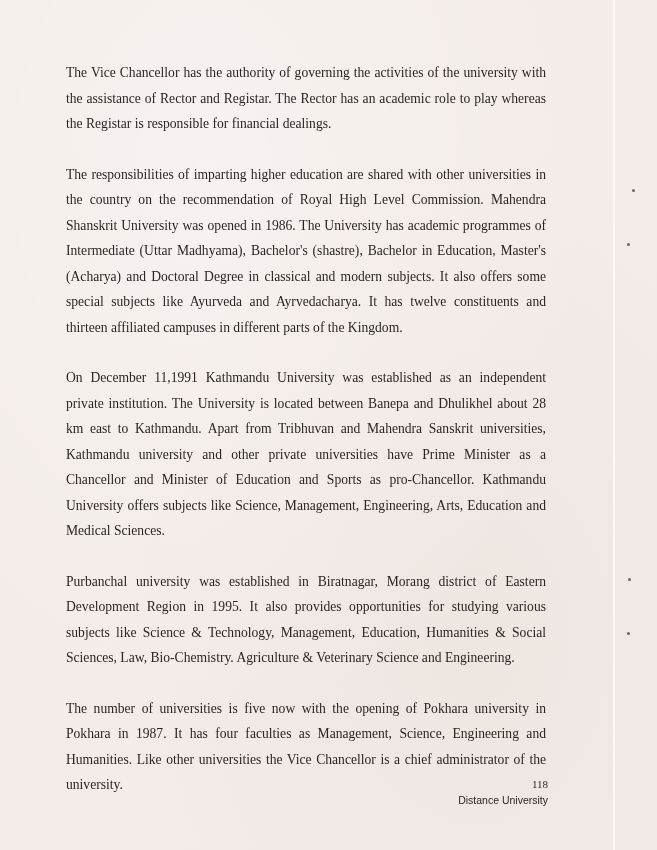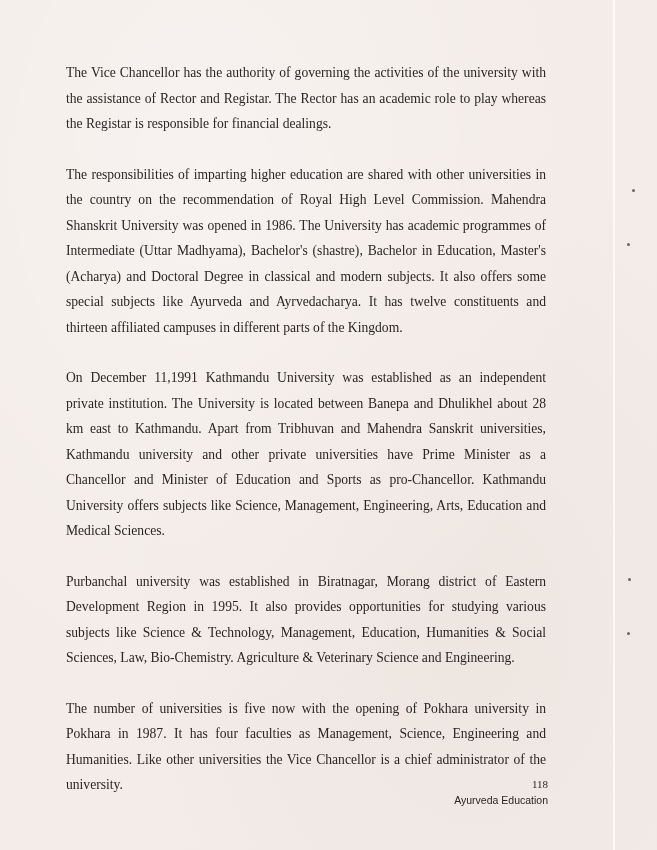--- a/index.html
+++ b/index.html
@@ -95,15 +95,15 @@
     <p class="para">The Vice Chancellor has the authority of governing the activities of the university with the assistance of Rector and Registar. The Rector has an academic role to play whereas the Registar is  responsible for financial dealings.</p>
     <p class="para">The responsibilities of imparting higher education are shared  with other universities in the country on the recommendation of Royal High Level Commission. Mahendra Shanskrit University was opened in 1986. The University has academic programmes of Intermediate (Uttar Madhyama), Bachelor's (shastre), Bachelor in Education, Master's (Acharya) and Doctoral Degree in classical and modern subjects. It also offers some special subjects like Ayurveda and Ayrvedacharya. It has twelve constituents and thirteen affiliated campuses in different parts of the Kingdom.</p>
     <p class="para">On December 11,1991 Kathmandu University was established as an independent private institution. The University is located between Banepa and Dhulikhel about 28 km east to Kathmandu. Apart from Tribhuvan and Mahendra Sanskrit universities, Kathmandu university and other private universities have Prime Minister as a Chancellor and Minister of Education and Sports as pro-Chancellor. Kathmandu University offers subjects like Science, Management, Engineering, Arts, Education and Medical Sciences.</p>
     <p class="para">Purbanchal university was established in Biratnagar, Morang district of Eastern Development Region in 1995. It also provides opportunities for studying various subjects like Science &amp; Technology, Management, Education, Humanities &amp; Social Sciences, Law, Bio-Chemistry. Agriculture &amp; Veterinary Science and Engineering.</p>
     <p class="para">The number of universities is five now with the opening of Pokhara university in Pokhara in 1987. It has four faculties as Management, Science, Engineering and Humanities. Like other universities the Vice Chancellor is a chief administrator of the university.</p>
   </div>
 
   <div class="footer">
     <span class="page-number">118</span>
     <span class="footer-rule"></span>
-    <span class="footer-title">Ayurveda Education</span>
+    <span class="footer-title">Distance University</span>
   </div>
 </div>
 
 </body></html>

